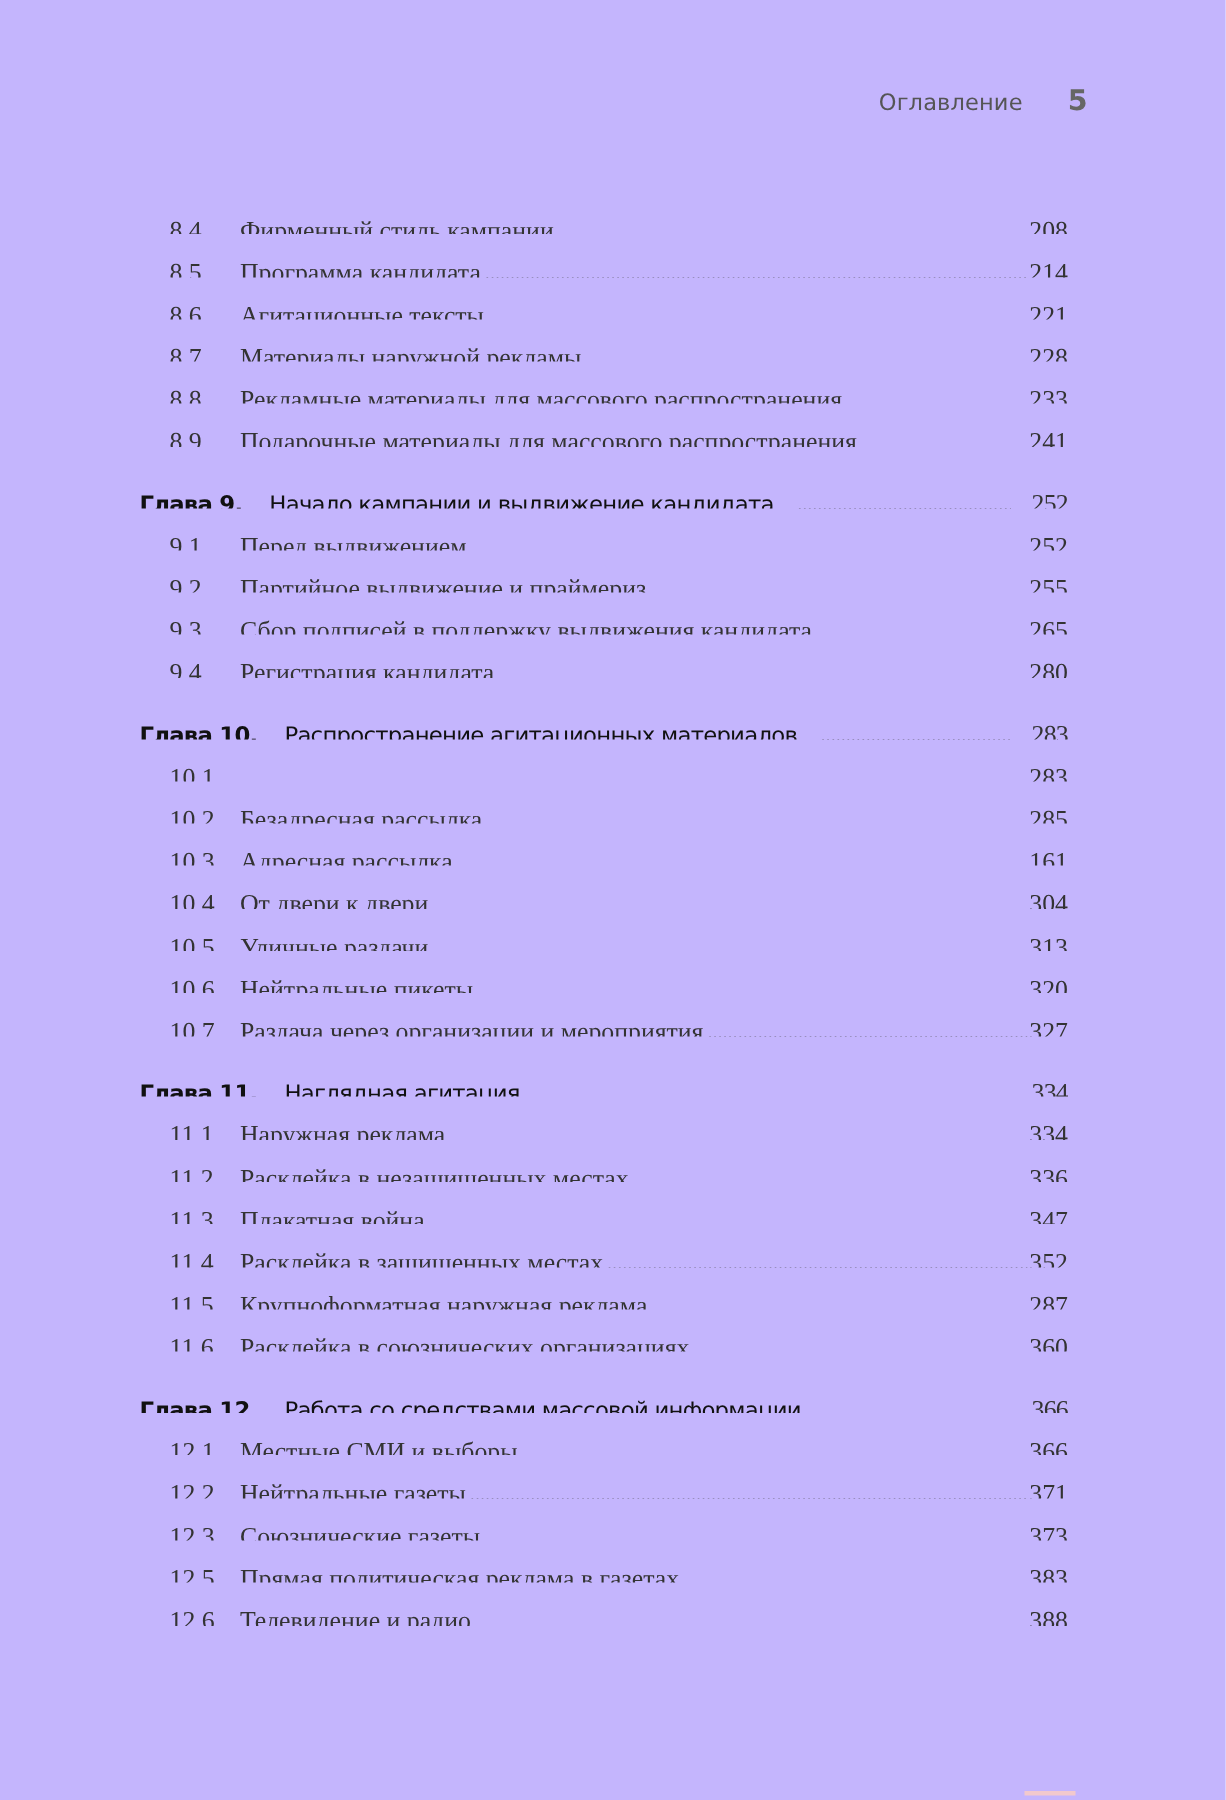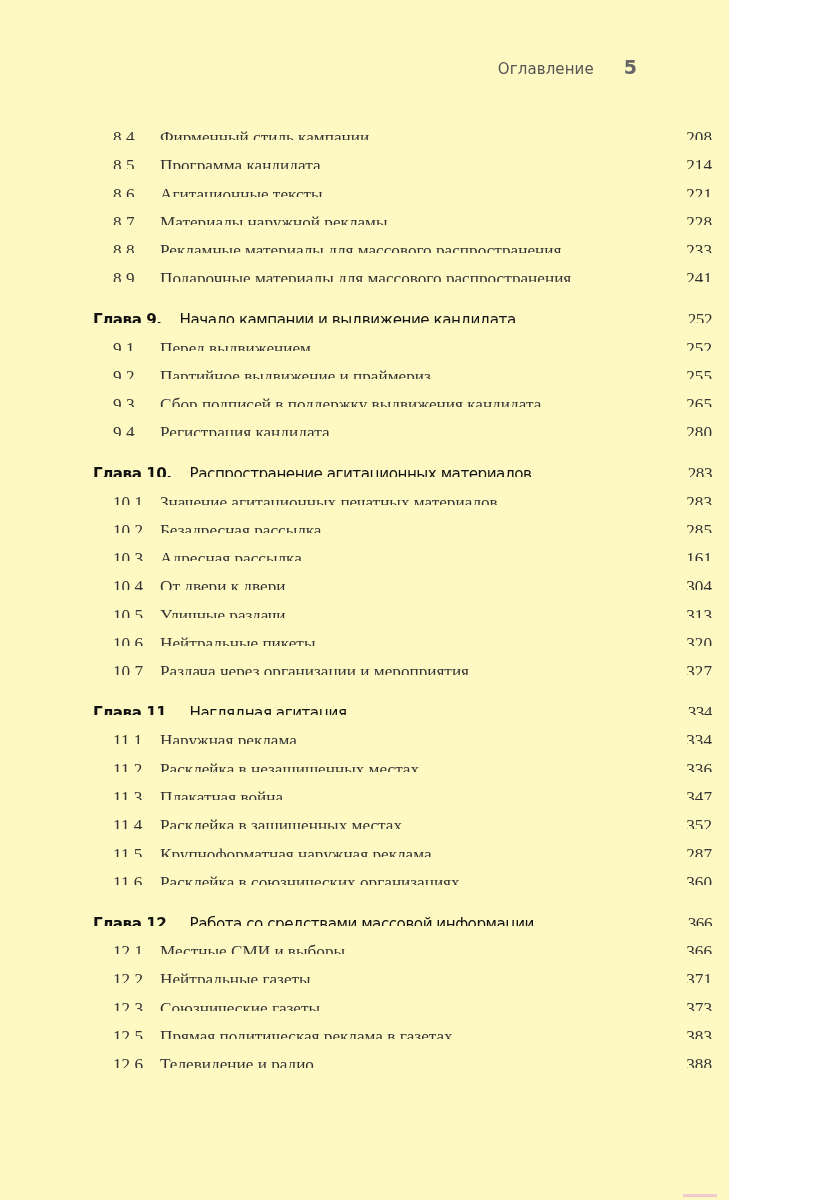--- a/index.html
+++ b/index.html
@@ -1,21 +1,21 @@
 <!DOCTYPE html>
 <html><head>
 <meta charset="utf-8">
 <style>
   html, body { margin: 0; padding: 0; background: #ffffff; }
   body { width: 817px; height: 1200px; position: relative; overflow: hidden; }
-  .page { position: absolute; left: 0; top: 0; width: 729px; height: 1200px; background: #fef9c3; }
+  .page { position: absolute; left: 0; top: 0; width: 817px; height: 1200px; background: #c4b5fd; }
   .running-head { position: absolute; top: 56px; right: 92px; display: flex; align-items: baseline; gap: 0; }
   .rh-title { font-family: "DejaVu Sans", sans-serif; font-size: 15px; color: #555; letter-spacing: 0.1px; }
   .rh-num { font-family: "DejaVu Sans", sans-serif; font-size: 19px; font-weight: bold; color: #666; margin-left: 30px; }
-  .toc { position: absolute; left: 93px; top: 112px; width: 619px; }
+  .toc { position: absolute; left: 93px; top: 128px; width: 619px; }
   .row { display: flex; align-items: baseline; height: 28.3px; white-space: nowrap; overflow: hidden; }
   .row.sec { padding-left: 20px; font-family: "Liberation Serif", "DejaVu Serif", serif; font-size: 17.2px; color: #333; }
   .row.chap { font-family: "DejaVu Sans", sans-serif; font-size: 15.2px; color: #111; letter-spacing: -0.5px; gap: 13px; }
   .chap-gap { height: 12.5px; }
   .num { display: inline-block; width: 47px; flex: 0 0 auto; }
   .chap-label { font-weight: bold; margin-right: 5px; }
   .title { flex: 0 0 auto; }
   .leader { flex: 1 1 auto; overflow: hidden; position: relative; height: 1em; margin: 0 1px 0 3px; }
   .leader::after {
     content: ".......................................................................................................................................................................................................................";
@@ -103,21 +103,20 @@
       </div>
       <div class="chap-gap"></div>
       <div class="row chap">
         <span class="chap-label">Глава 10.</span>
         <span class="title">Распространение агитационных материалов</span>
         <span class="leader"></span>
         <span class="page-num">283</span>
       </div>
       <div class="row sec">
         <span class="num">10.1.</span>
-        <span class="title">Значение агитационных печатных материалов</span>
         <span class="leader"></span>
         <span class="page-num">283</span>
       </div>
       <div class="row sec">
         <span class="num">10.2.</span>
         <span class="title">Безадресная рассылка</span>
         <span class="leader"></span>
         <span class="page-num">285</span>
       </div>
       <div class="row sec">

